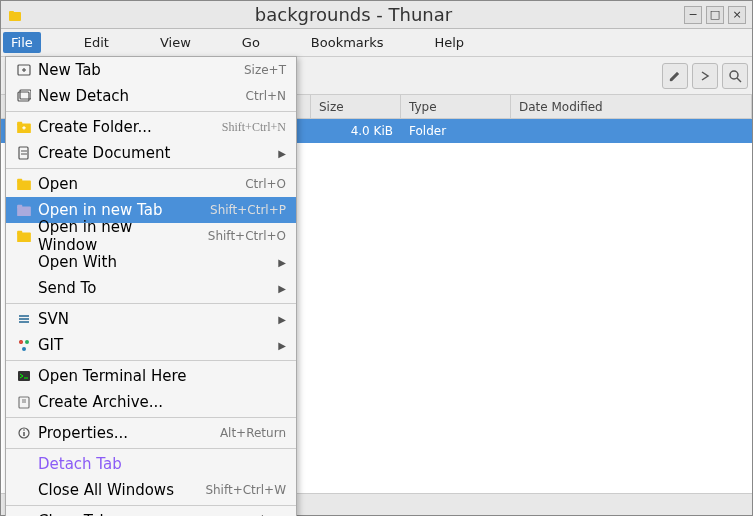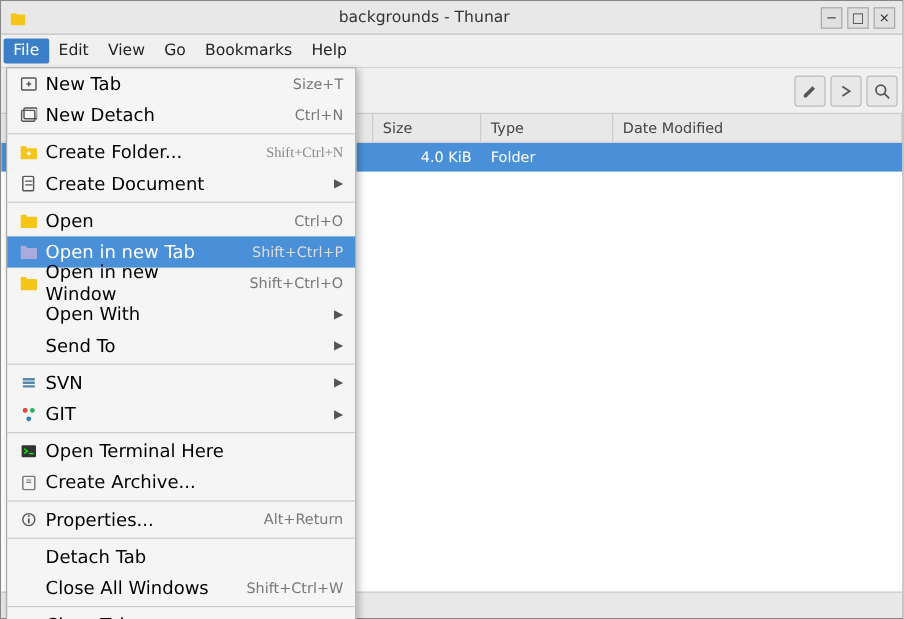--- a/index.html
+++ b/index.html
@@ -37,21 +37,21 @@
       width: 16px;
       height: 16px;
       background: #e8e8e8;
       display: flex;
       align-items: center;
       justify-content: center;
     }
     #titlebar-title {
       flex: 1;
       text-align: center;
-      font-size: 13px;
+      font-size: 18px;
       color: #333;
     }
     #titlebar-controls {
       display: flex;
       gap: 4px;
     }
     .titlebar-btn {
       width: 18px;
       height: 18px;
       border: 1px solid #aaa;
@@ -65,20 +65,21 @@
     }
 
     
     #menubar {
       height: 28px;
       background: #f0f0f0;
       border-bottom: 1px solid #ccc;
       display: flex;
       align-items: center;
       padding: 0 2px;
+      gap: 35px;
     }
     .menu-item {
       padding: 3px 8px;
       cursor: pointer;
       border-radius: 2px;
       color: #222;
     }
     .menu-item:hover, .menu-item.active {
       background: #4a90d9;
       color: white;
@@ -229,21 +230,21 @@
       align-items: center;
       padding: 0 10px;
       cursor: pointer;
       position: relative;
     }
     .fm-item.highlighted {
       background: #4a90d9;
       color: white;
     }
     .fm-item.disabled {
-      color: #000000;
+      color: #8b5cf6;
       cursor: default;
     }
     .fm-separator {
       height: 1px;
       background: #ccc;
       margin: 2px 0;
     }
     .fm-label {
       flex: 1;
       font-size: 15px;

